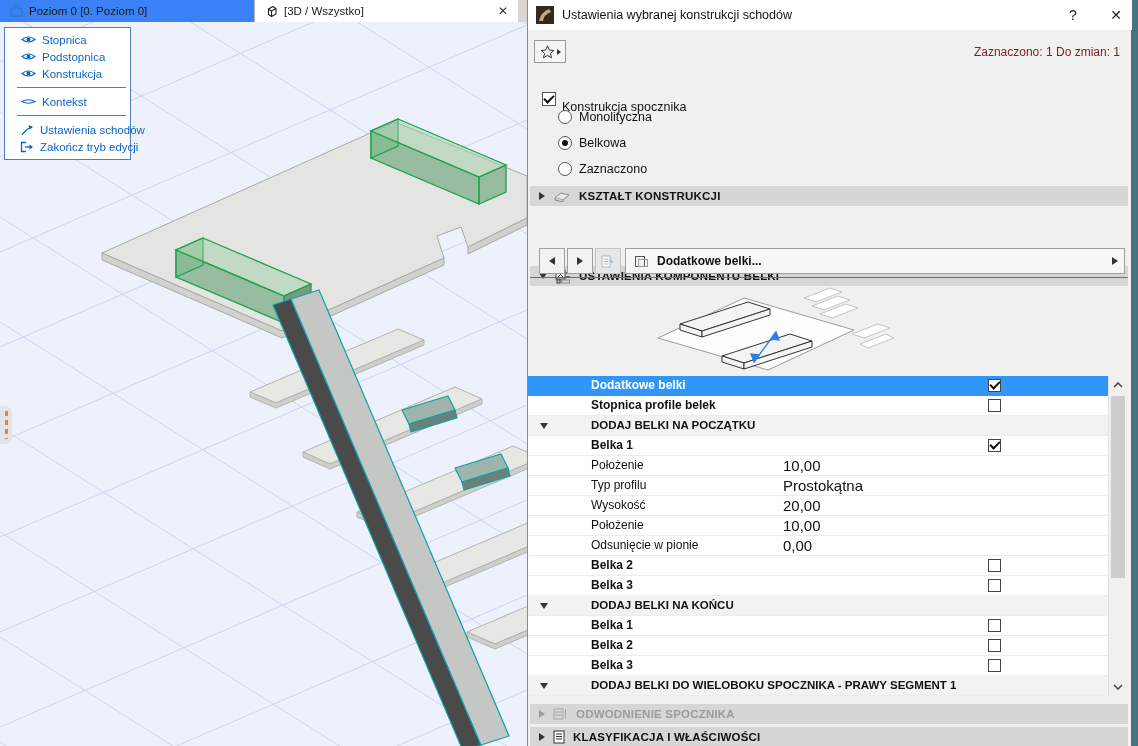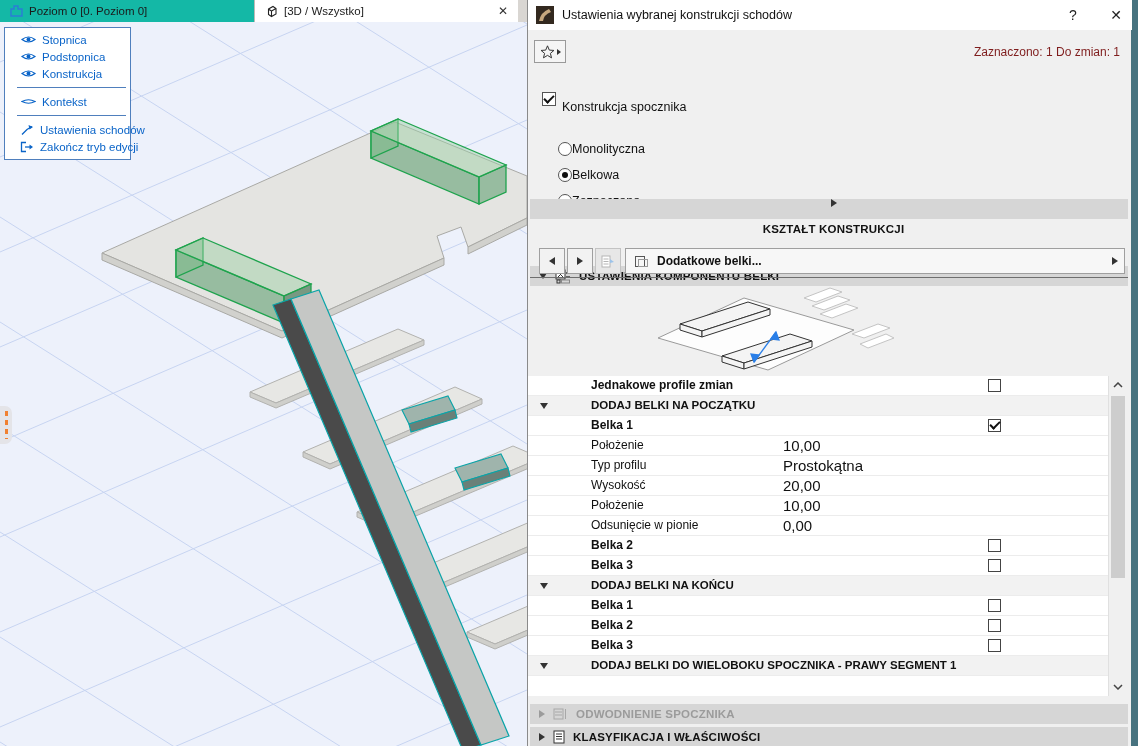--- a/index.html
+++ b/index.html
@@ -6,21 +6,21 @@
   body{width:1138px;height:746px;overflow:hidden;position:relative;
        font-family:"Liberation Sans","DejaVu Sans",sans-serif;
        background:#f0f0f0;-webkit-font-smoothing:antialiased;}
   .abs{position:absolute;}
 
   
   #left{left:0;top:0;width:527px;height:746px;}
   #tabbar{left:0;top:0;width:527px;height:22px;background:#d9d6d2;}
   .tab{position:absolute;top:0;height:22px;display:flex;align-items:center;gap:6px;
        padding:0 10px;font-size:11.5px;color:#1a1a1a;box-sizing:border-box;}
-  #tab-plan{left:0;width:255px;background:#14b8a6;border-right:1px solid #bdbab6;}
+  #tab-plan{left:0;width:255px;background:#3b82f6;border-right:1px solid #bdbab6;}
   #tab-3d{left:255px;width:263px;background:#ffffff;}
   #tab-3d .tab-close{margin-left:auto;font-size:12px;color:#333;line-height:1;}
   #viewport{left:0;top:22px;width:527px;height:724px;background:#edf1fb;overflow:hidden;}
 
   
   #palette{left:4px;top:27px;width:127px;background:#ffffff;border:1px solid #4f7fbd;
            padding:3px 0 4px 8px;box-sizing:border-box;z-index:5;}
   .p-item{height:17px;display:flex;align-items:center;gap:6px;padding-left:7px;cursor:default;}
   .p-lab{font-size:11.5px;color:#0a64c8;white-space:nowrap;}
   .p-ico{width:16px;display:flex;justify-content:center;}
@@ -48,21 +48,21 @@
             display:flex;align-items:center;justify-content:center;gap:2px;box-sizing:border-box;}
   #status-text{left:0;top:45px;width:592px;text-align:right;font-size:12px;color:#7f1d1d;}
 
   .cb-box{width:14px;height:14px;background:#fff;border:1px solid #555;box-sizing:border-box;
           display:inline-flex;align-items:center;justify-content:center;}
   .check{display:inline-block;width:8px;height:4px;border-left:2px solid #111;
          border-bottom:2px solid #111;transform:rotate(-45deg);margin-bottom:3px;}
   #landing-cb-row{left:14px;top:84px;display:flex;align-items:center;gap:6px;}
   #landing-cb-row .lbl{font-size:12.5px;color:#111;margin-top:16px;}
 
-  .radio-row{position:absolute;left:30px;display:flex;align-items:center;gap:0;height:16px;margin-top:32px;}
+  .radio-row{position:absolute;left:30px;display:flex;align-items:center;gap:7px;height:16px;}
   .radio{width:14px;height:14px;border:1px solid #555;border-radius:50%;background:#fff;
          box-sizing:border-box;position:relative;}
   .radio.sel::after{content:"";position:absolute;left:3px;top:3px;width:6px;height:6px;
          border-radius:50%;background:#111;}
   .radio-lbl{font-size:12.5px;color:#111;}
 
   .sect-bar{position:absolute;left:2px;width:598px;height:20px;background:#d6d6d6;
             display:flex;align-items:center;gap:8px;padding-left:9px;box-sizing:border-box;}
   .sect-bar .lbl{font-size:11.5px;font-weight:bold;color:#111;letter-spacing:.2px;}
   .sect-bar.disabled .lbl{color:#9b9b9b;}
@@ -306,21 +306,21 @@
       <div class="radio-row" style="top: 135px;">
         <span class="radio sel"></span>
         <span class="radio-lbl">Belkowa</span>
       </div>
       <div class="radio-row" style="top: 161px;">
         <span class="radio"></span>
         <span class="radio-lbl">Zaznaczono</span>
       </div>
     </div>
 
-  <div class="sect-bar" style="top:199px;flex-direction:column;">
+  <div class="sect-bar" style="top:186px;">
     <span class="tri-r"></span>
     <svg width="18" height="11">
         <path d="M2 7 L8 2 L16 4 L10 9 Z" fill="#e8e8e8" stroke="#888"></path>
         <path d="M2 7 L2 9 L10 11 L10 9" fill="#d0d0d0" stroke="#888"></path>
       </svg>
     <span class="lbl">KSZTAŁT KONSTRUKCJI</span>
   </div>
 
   <div class="sect-bar" style="top:222px;margin-top:44px;">
     <span class="tri-d"></span>
@@ -382,22 +382,28 @@
         <path d="M224 64 L250 54 L258 58 L232 68 Z"></path>
     </g>
     <g stroke="#2a7fe8" stroke-width="1.3">
       <line x1="140" y1="52" x2="118" y2="82"></line>
       <path d="M140 52 L135 59 L143 60 Z" fill="#2a7fe8"></path>
       <path d="M118 82 L123 75 L115 74 Z" fill="#2a7fe8"></path>
     </g>
   </svg>
 
   <div id="beam-table" class="abs">
-      <div class="t-row toggle">
-        <span class="t-label">Jednakowe profile zmian</span>
+      <div class="t-row toggle selected">
+        <span class="t-label">Dodatkowe belki</span>
+        <span class="cbx">
+          <span class="check"></span>
+        </span>
+      </div>
+      <div class="t-row toggle">
+        <span class="t-label">Stopnica profile belek</span>
         <span class="cbx"></span>
       </div>
       <div class="t-row group">
         <span class="tri-d g-tri"></span>
         <span class="t-label">DODAJ BELKI NA POCZĄTKU</span>
       </div>
       <div class="t-row toggle">
         <span class="t-label">Belka 1</span>
         <span class="cbx">
           <span class="check"></span>

